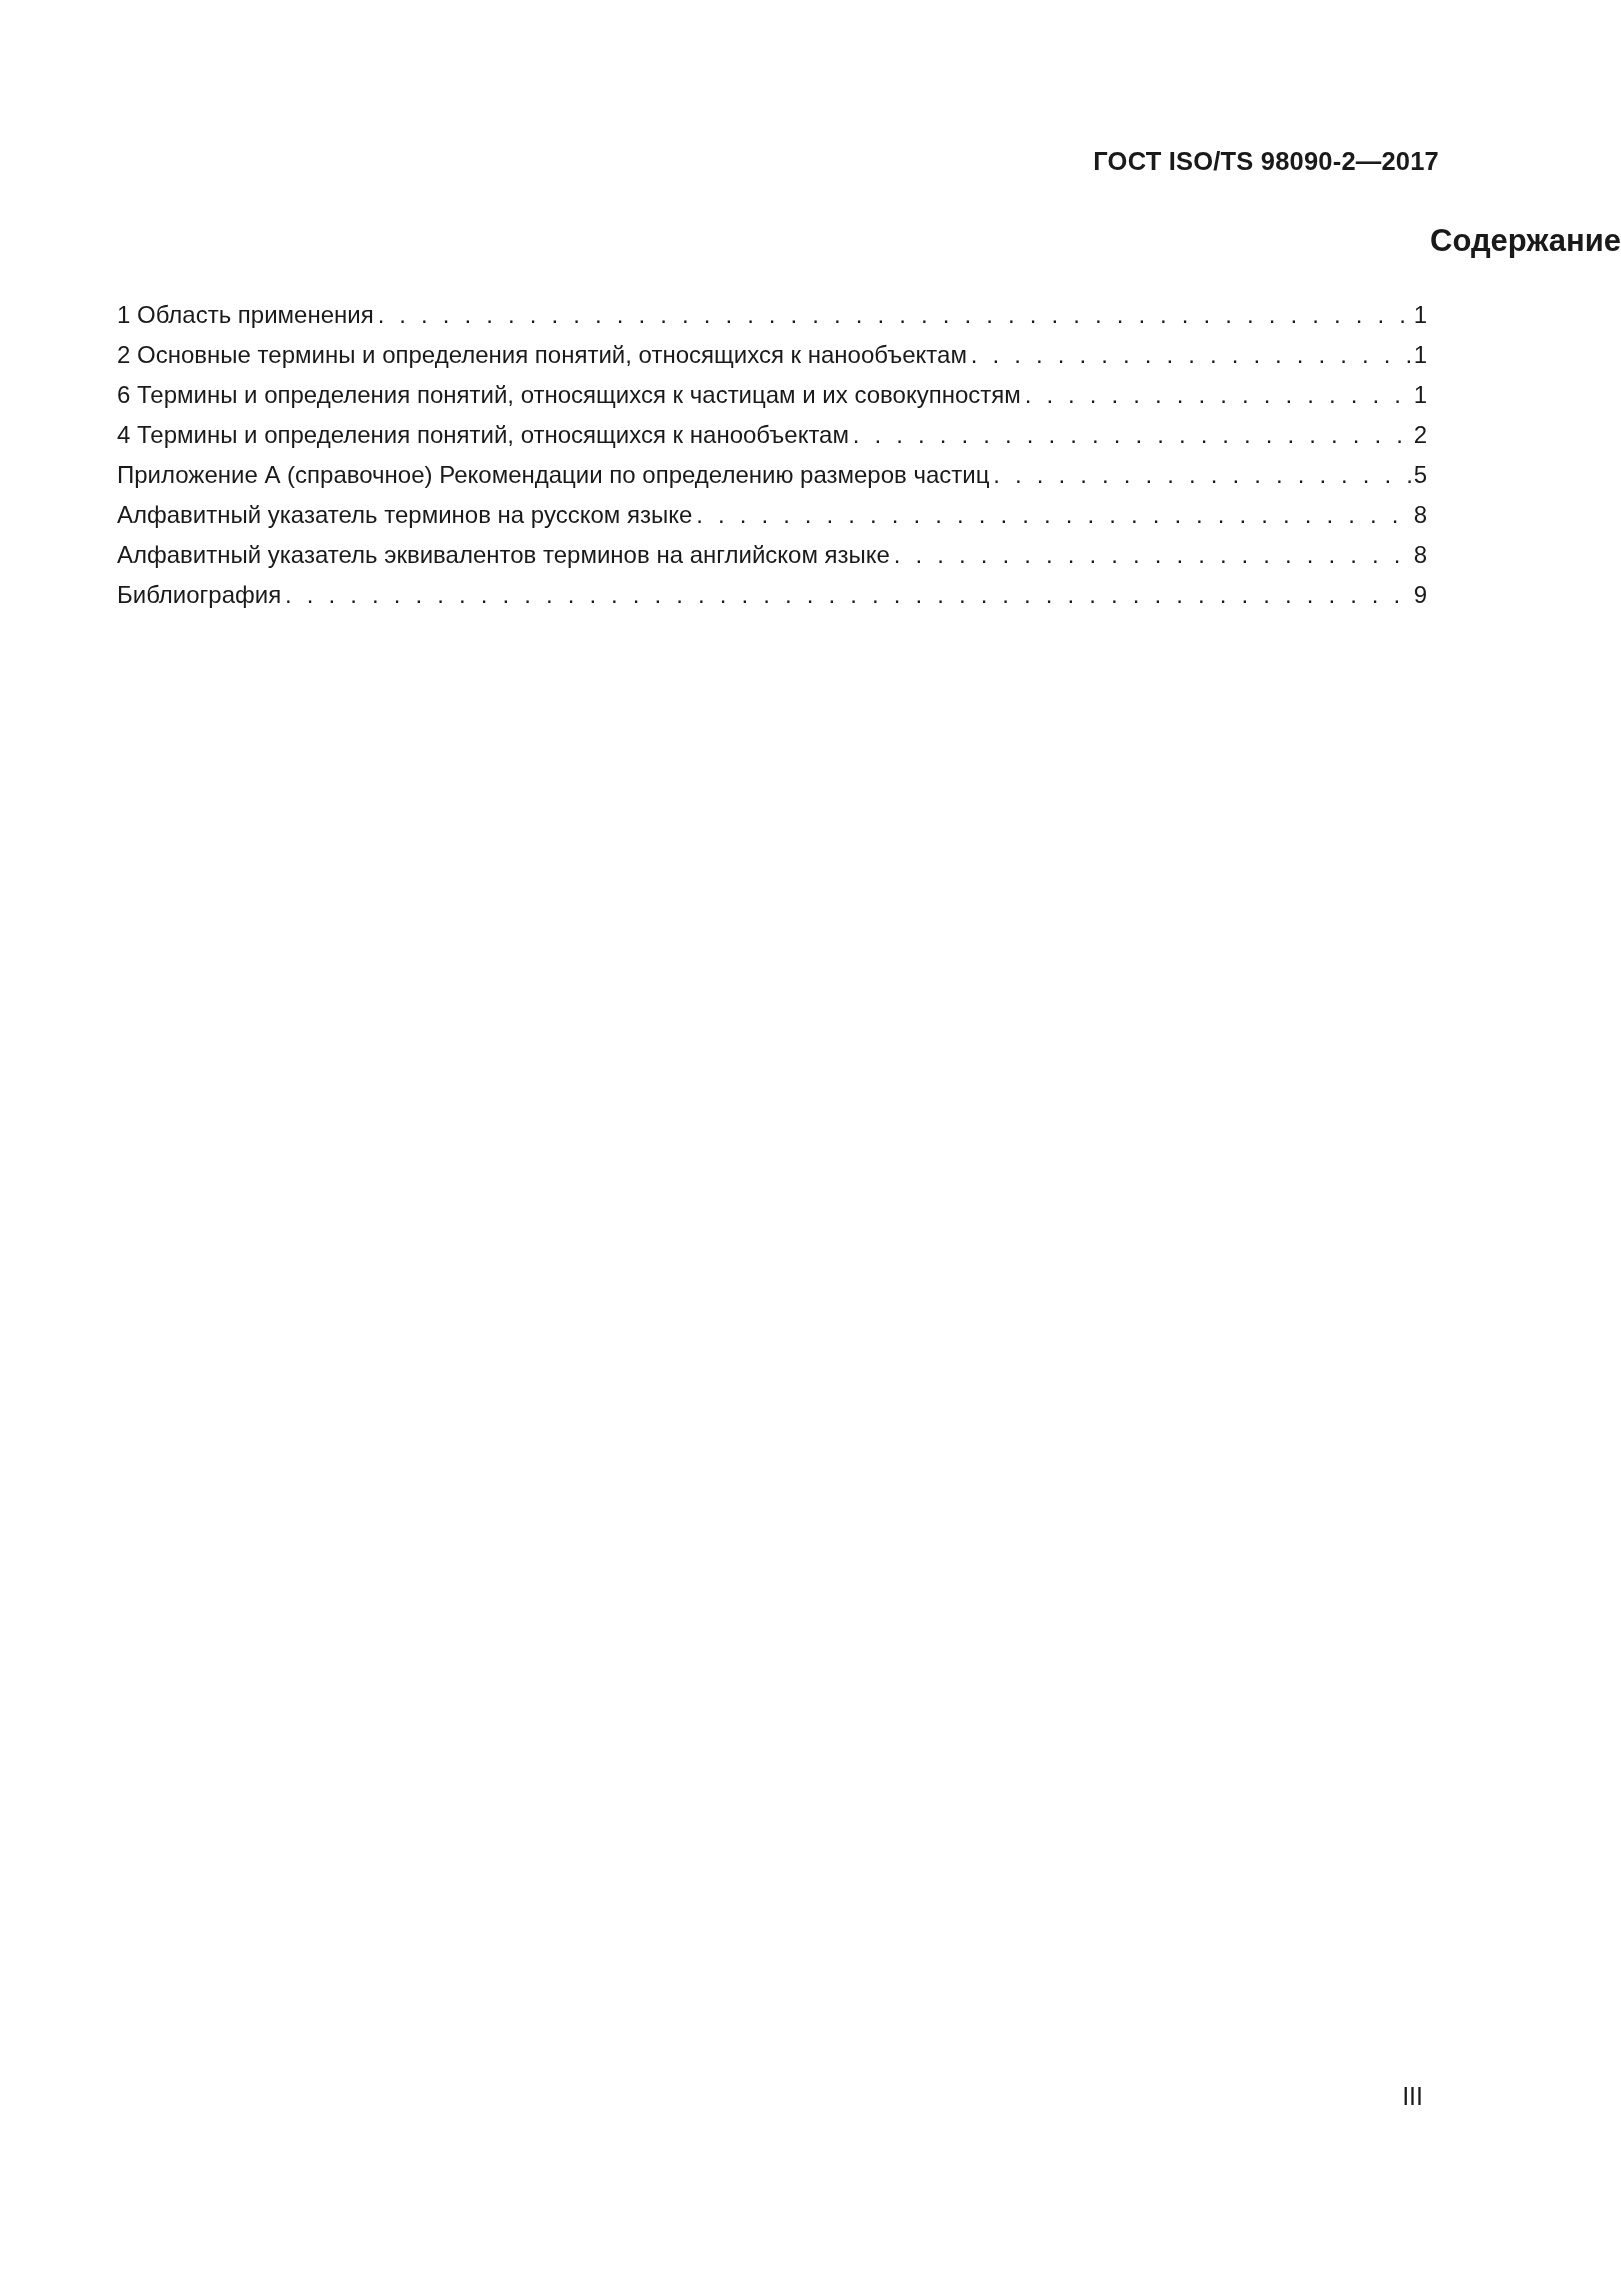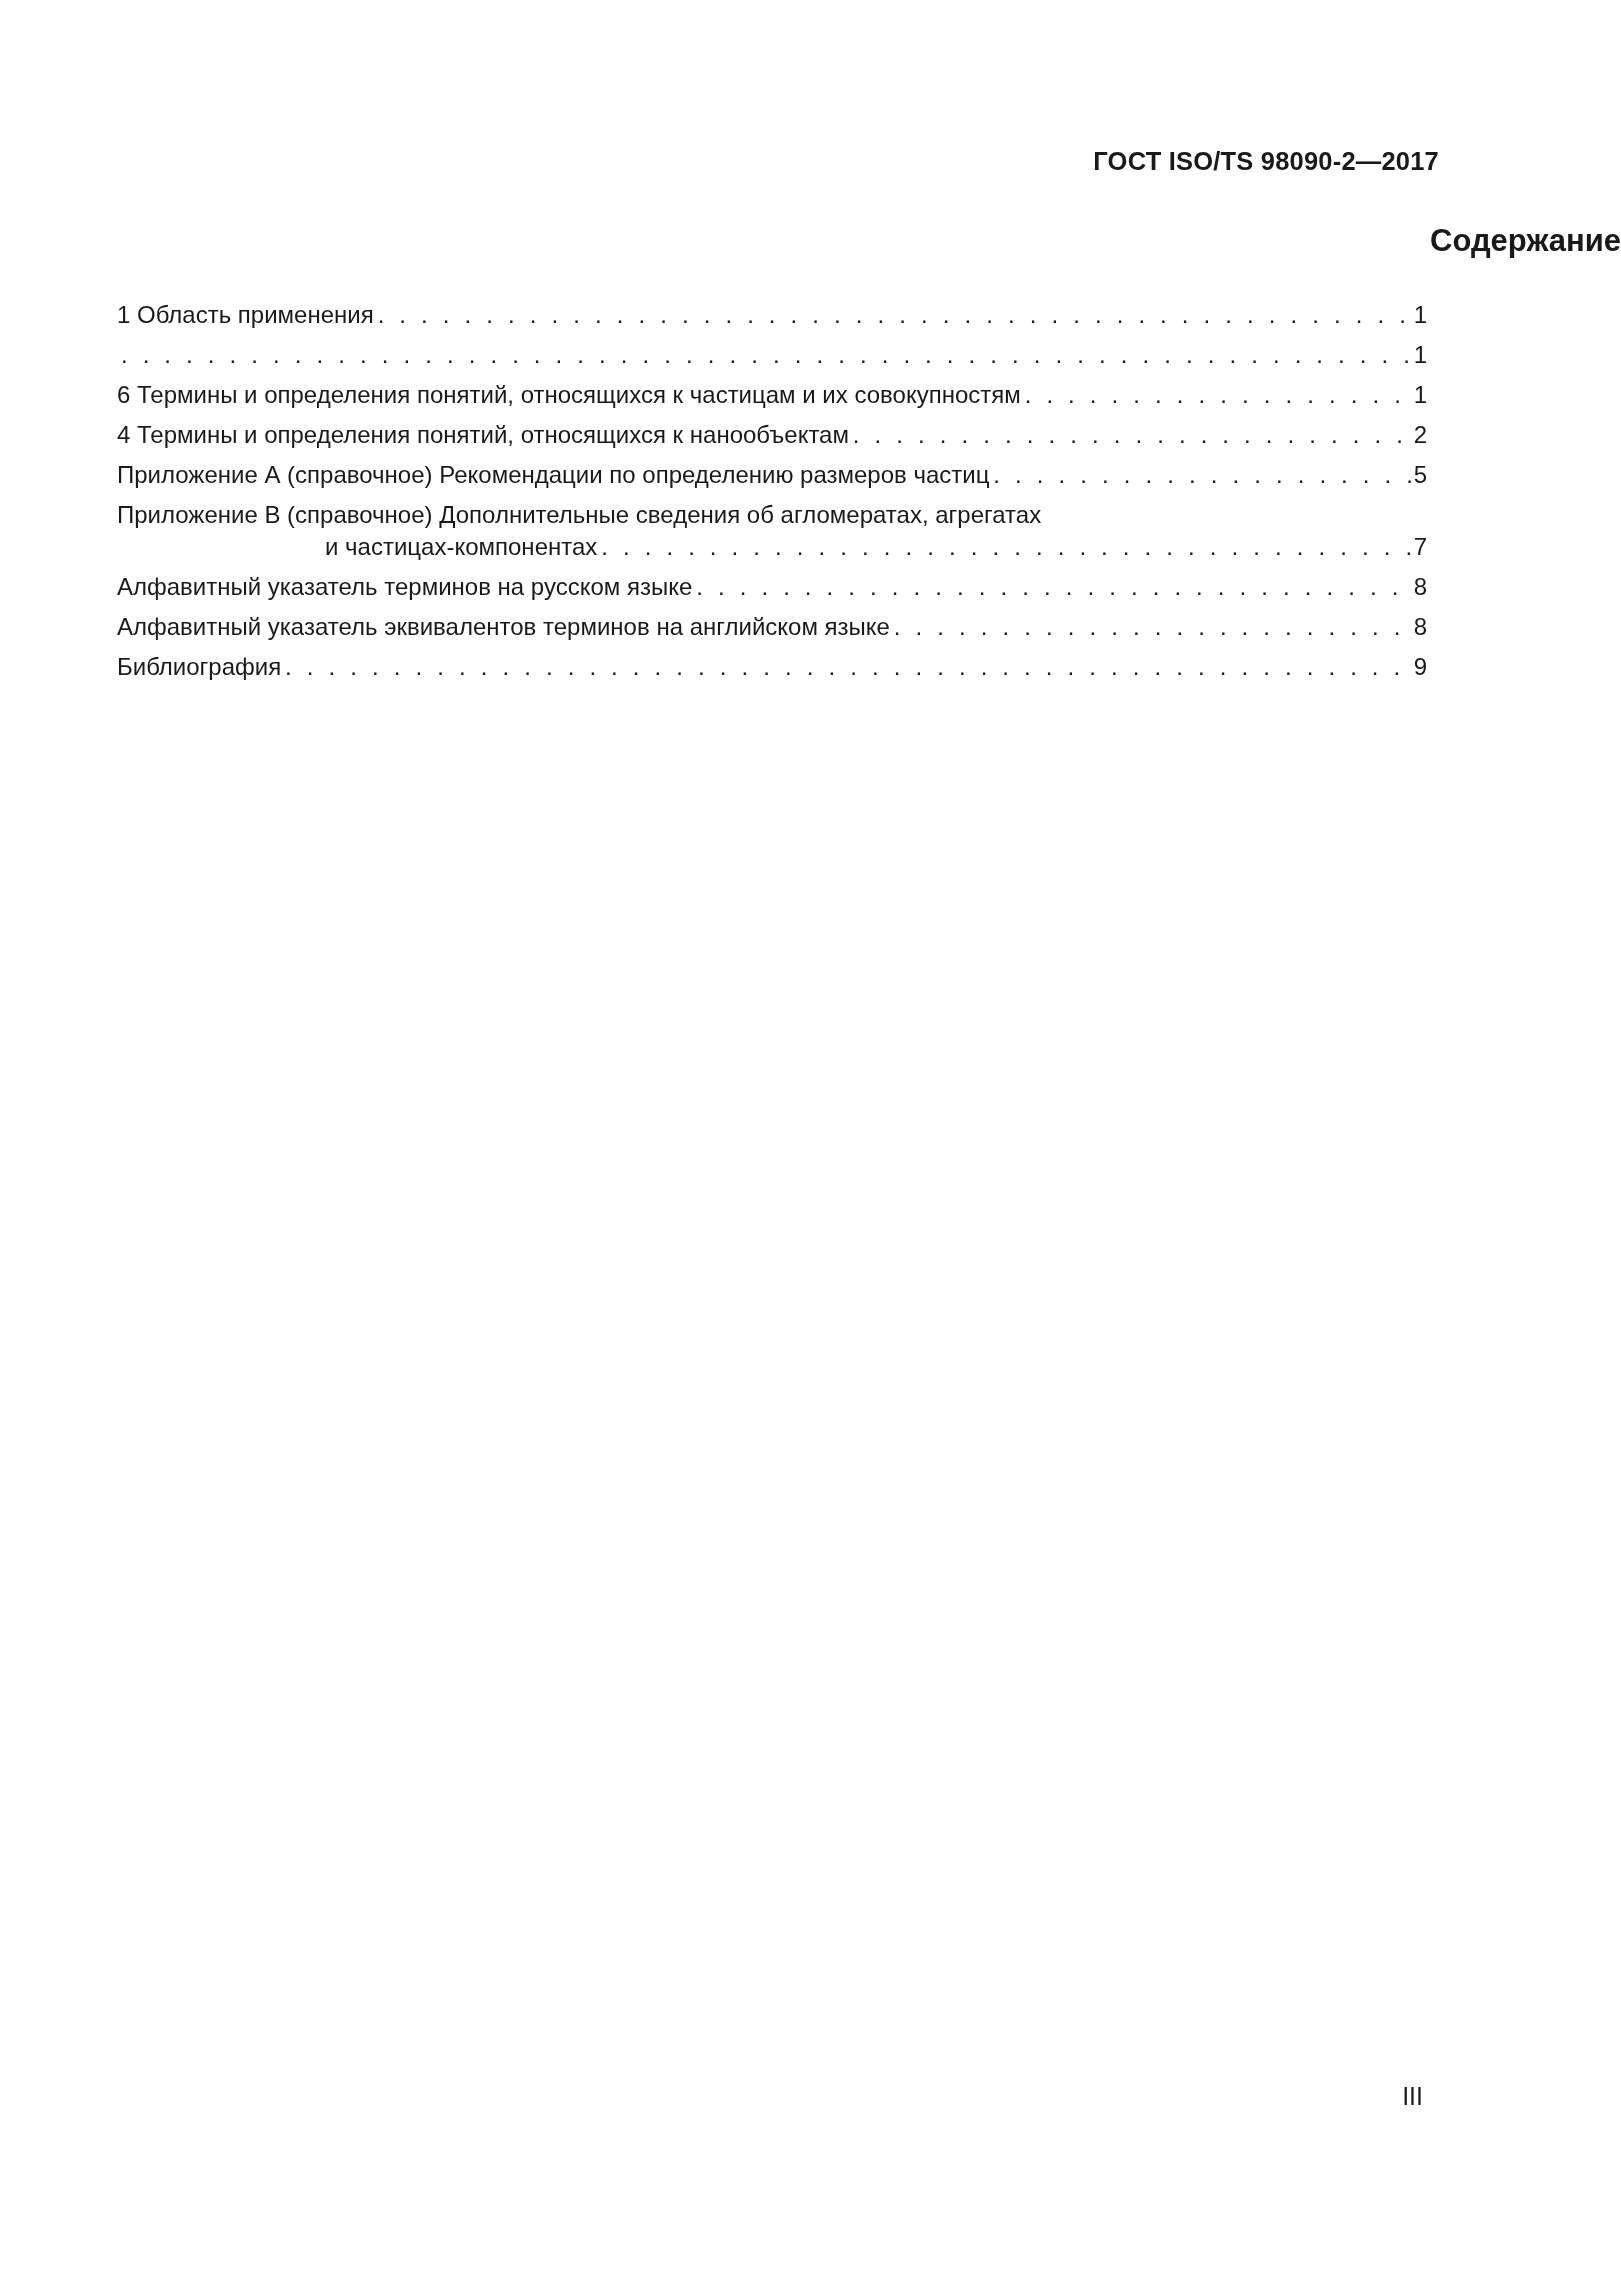--- a/index.html
+++ b/index.html
@@ -24,47 +24,38 @@
 
 <div class="title">Содержание</div>
 
 <div class="toc">
   <div class="row">
     <span class="txt">1  Область применения</span>
     <span class="leader"></span>
     <span class="pg">1</span>
   </div>
   <div class="row">
+    <span class="txt">2  Основные термины и определения понятий, относящихся к нанообъектам</span>
     <span class="leader"></span>
     <span class="pg">1</span>
   </div>
   <div class="row">
     <span class="txt">6  Термины и определения понятий, относящихся к частицам и их совокупностям</span>
     <span class="leader"></span>
     <span class="pg">1</span>
   </div>
   <div class="row">
     <span class="txt">4  Термины и определения понятий, относящихся к нанообъектам</span>
     <span class="leader"></span>
     <span class="pg">2</span>
   </div>
   <div class="row">
     <span class="txt">Приложение А  (справочное) Рекомендации по определению размеров частиц</span>
     <span class="leader"></span>
     <span class="pg">5</span>
-  </div>
-  <div>
-    <div class="row first-line">
-      <span class="txt">Приложение В  (справочное) Дополнительные сведения об агломератах, агрегатах</span>
-    </div>
-    <div class="row indent">
-      <span class="txt">и частицах-компонентах</span>
-      <span class="leader"></span>
-      <span class="pg">7</span>
-    </div>
   </div>
   <div class="row">
     <span class="txt">Алфавитный указатель терминов на русском языке</span>
     <span class="leader"></span>
     <span class="pg">8</span>
   </div>
   <div class="row">
     <span class="txt">Алфавитный указатель эквивалентов терминов на английском языке</span>
     <span class="leader"></span>
     <span class="pg">8</span>

